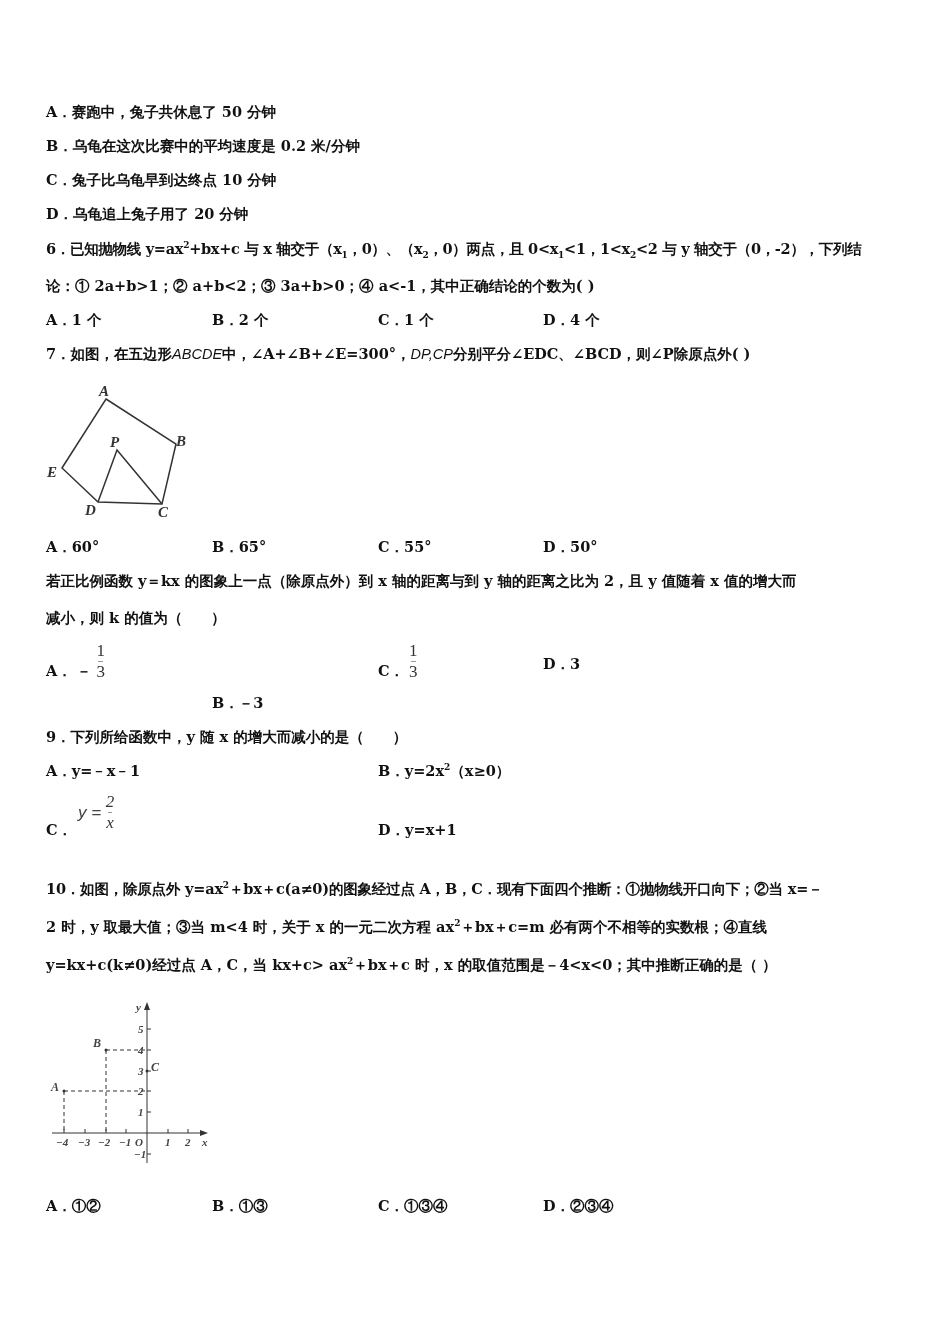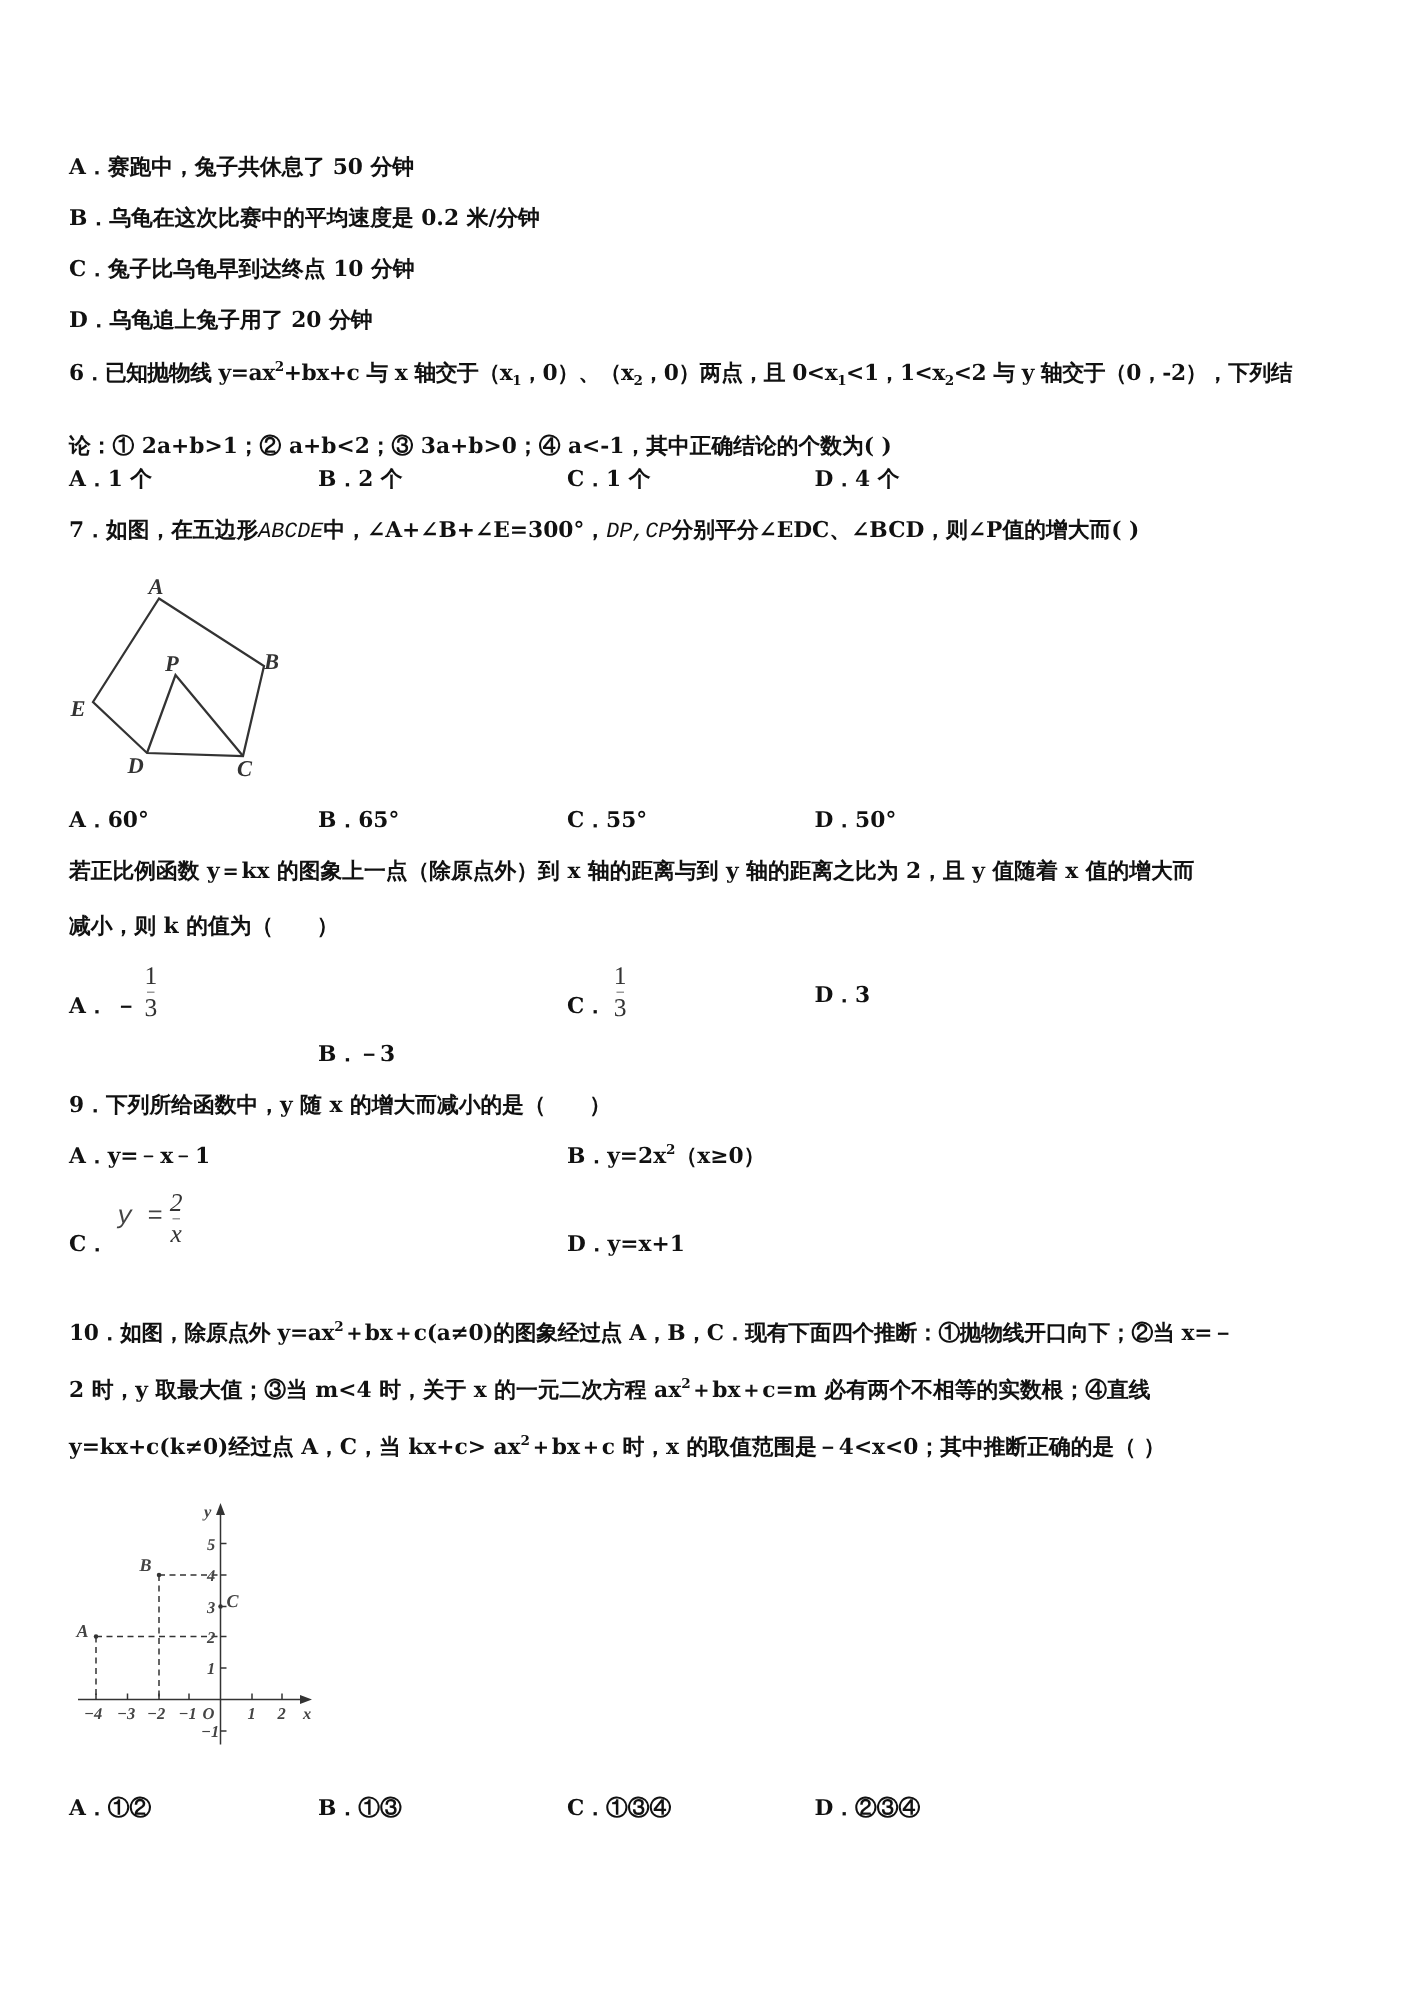--- a/index.html
+++ b/index.html
@@ -3,45 +3,45 @@
 <meta charset="utf-8">
 <style>
   html, body { margin: 0; padding: 0; background: #ffffff; }
   body {
     width: 950px; height: 1344px; position: relative; overflow: hidden;
     font-family: "DejaVu Serif", "Liberation Serif", serif;
     color: #111; font-size: 14.5px; font-weight: bold;
   }
   .line { position: absolute; left: 46px; white-space: nowrap; line-height: 20px; }
   .opt { position: absolute; white-space: nowrap; line-height: 20px; }
-  .it { font-style: italic; font-weight: normal; font-family: Liberation Mono, monospace; }
+  .it { font-style: italic; font-weight: normal; font-family: Liberation Sans, sans-serif; }
   sup, sub { font-size: 9px; line-height: 0; }
   .frac { display: inline-block; vertical-align: middle; text-align: center; font-weight: normal; font-family: "Liberation Serif", serif; color:#333; }
   .frac .num { display: block; font-size: 17px; line-height: 18px; }
   .frac .bar { display: block; border-top: 1px solid #999; margin: 1px 2px; }
   .frac .den { display: block; font-size: 17px; line-height: 18px; }
   .fig { position: absolute; }
   svg text { font-family: "Liberation Serif", serif; font-style: italic; }
 </style>
 </head>
 <body>
 
 <div class="line" style="top:102px"><span>A．</span><span>赛跑中，兔子共休息了 50 分钟</span></div>
 <div class="line" style="top:136px"><span>B．</span><span>乌龟在这次比赛中的平均速度是 0.2 米/分钟</span></div>
 <div class="line" style="top:170px"><span>C．</span><span>兔子比乌龟早到达终点 10 分钟</span></div>
 <div class="line" style="top:204px"><span>D．</span><span>乌龟追上兔子用了 20 分钟</span></div>
 
 <div class="line" style="top:239px; letter-spacing:-0.3px"><span>6．</span><span>已知抛物线 y=ax</span><sup>2</sup><span>+bx+c 与 x 轴交于（x</span><sub>1</sub><span>，0）、（x</span><sub>2</sub><span>，0）两点，且 0&lt;x</span><sub>1</sub><span>&lt;1，1&lt;x</span><sub>2</sub><span>&lt;2 与 y 轴交于（0，-2），下列结</span></div>
-<div class="line" style="top:288px">论：① 2a+b&gt;1；② a+b&lt;2；③ 3a+b&gt;0；④ a&lt;-1，其中正确结论的个数为(   )</div>
+<div class="line" style="top:276px">论：① 2a+b&gt;1；② a+b&lt;2；③ 3a+b&gt;0；④ a&lt;-1，其中正确结论的个数为(   )</div>
 <div class="opt" style="top:310px; left:46px">A．1 个</div>
 <div class="opt" style="top:310px; left:212px">B．2 个</div>
 <div class="opt" style="top:310px; left:378px">C．1 个</div>
 <div class="opt" style="top:310px; left:543px">D．4 个</div>
 
-<div class="line" style="top:344px"><span>7．</span><span>如图，在五边形</span><span class="it">ABCDE</span><span>中，∠A+∠B+∠E=300°，</span><span class="it">DP,CP</span><span>分别平分∠EDC、∠BCD，则∠P</span><span>值的增大而(   )</span></div>
+<div class="line" style="top:344px"><span>7．</span><span>如图，在五边形</span><span class="it">ABCDE</span><span>中，∠A+∠B+∠E=300°，</span><span class="it">DP,CP</span><span>分别平分∠EDC、∠BCD，则∠P</span><span>除原点外(   )</span></div>
 
 <svg class="fig" style="left:40px; top:380px" width="160" height="140">
   <g stroke="#333" stroke-width="1.5" fill="none">
     <polygon points="66,19 136,64 122,124 58,122 22,88"></polygon>
     <polyline points="58,122 77,70 122,124"></polyline>
   </g>
   <text x="59" y="16" font-size="15" fill="#333">A</text>
   <text x="136" y="66" font-size="15" fill="#333">B</text>
   <text x="118" y="137" font-size="15" fill="#333">C</text>
   <text x="45" y="135" font-size="15" fill="#333">D</text>

